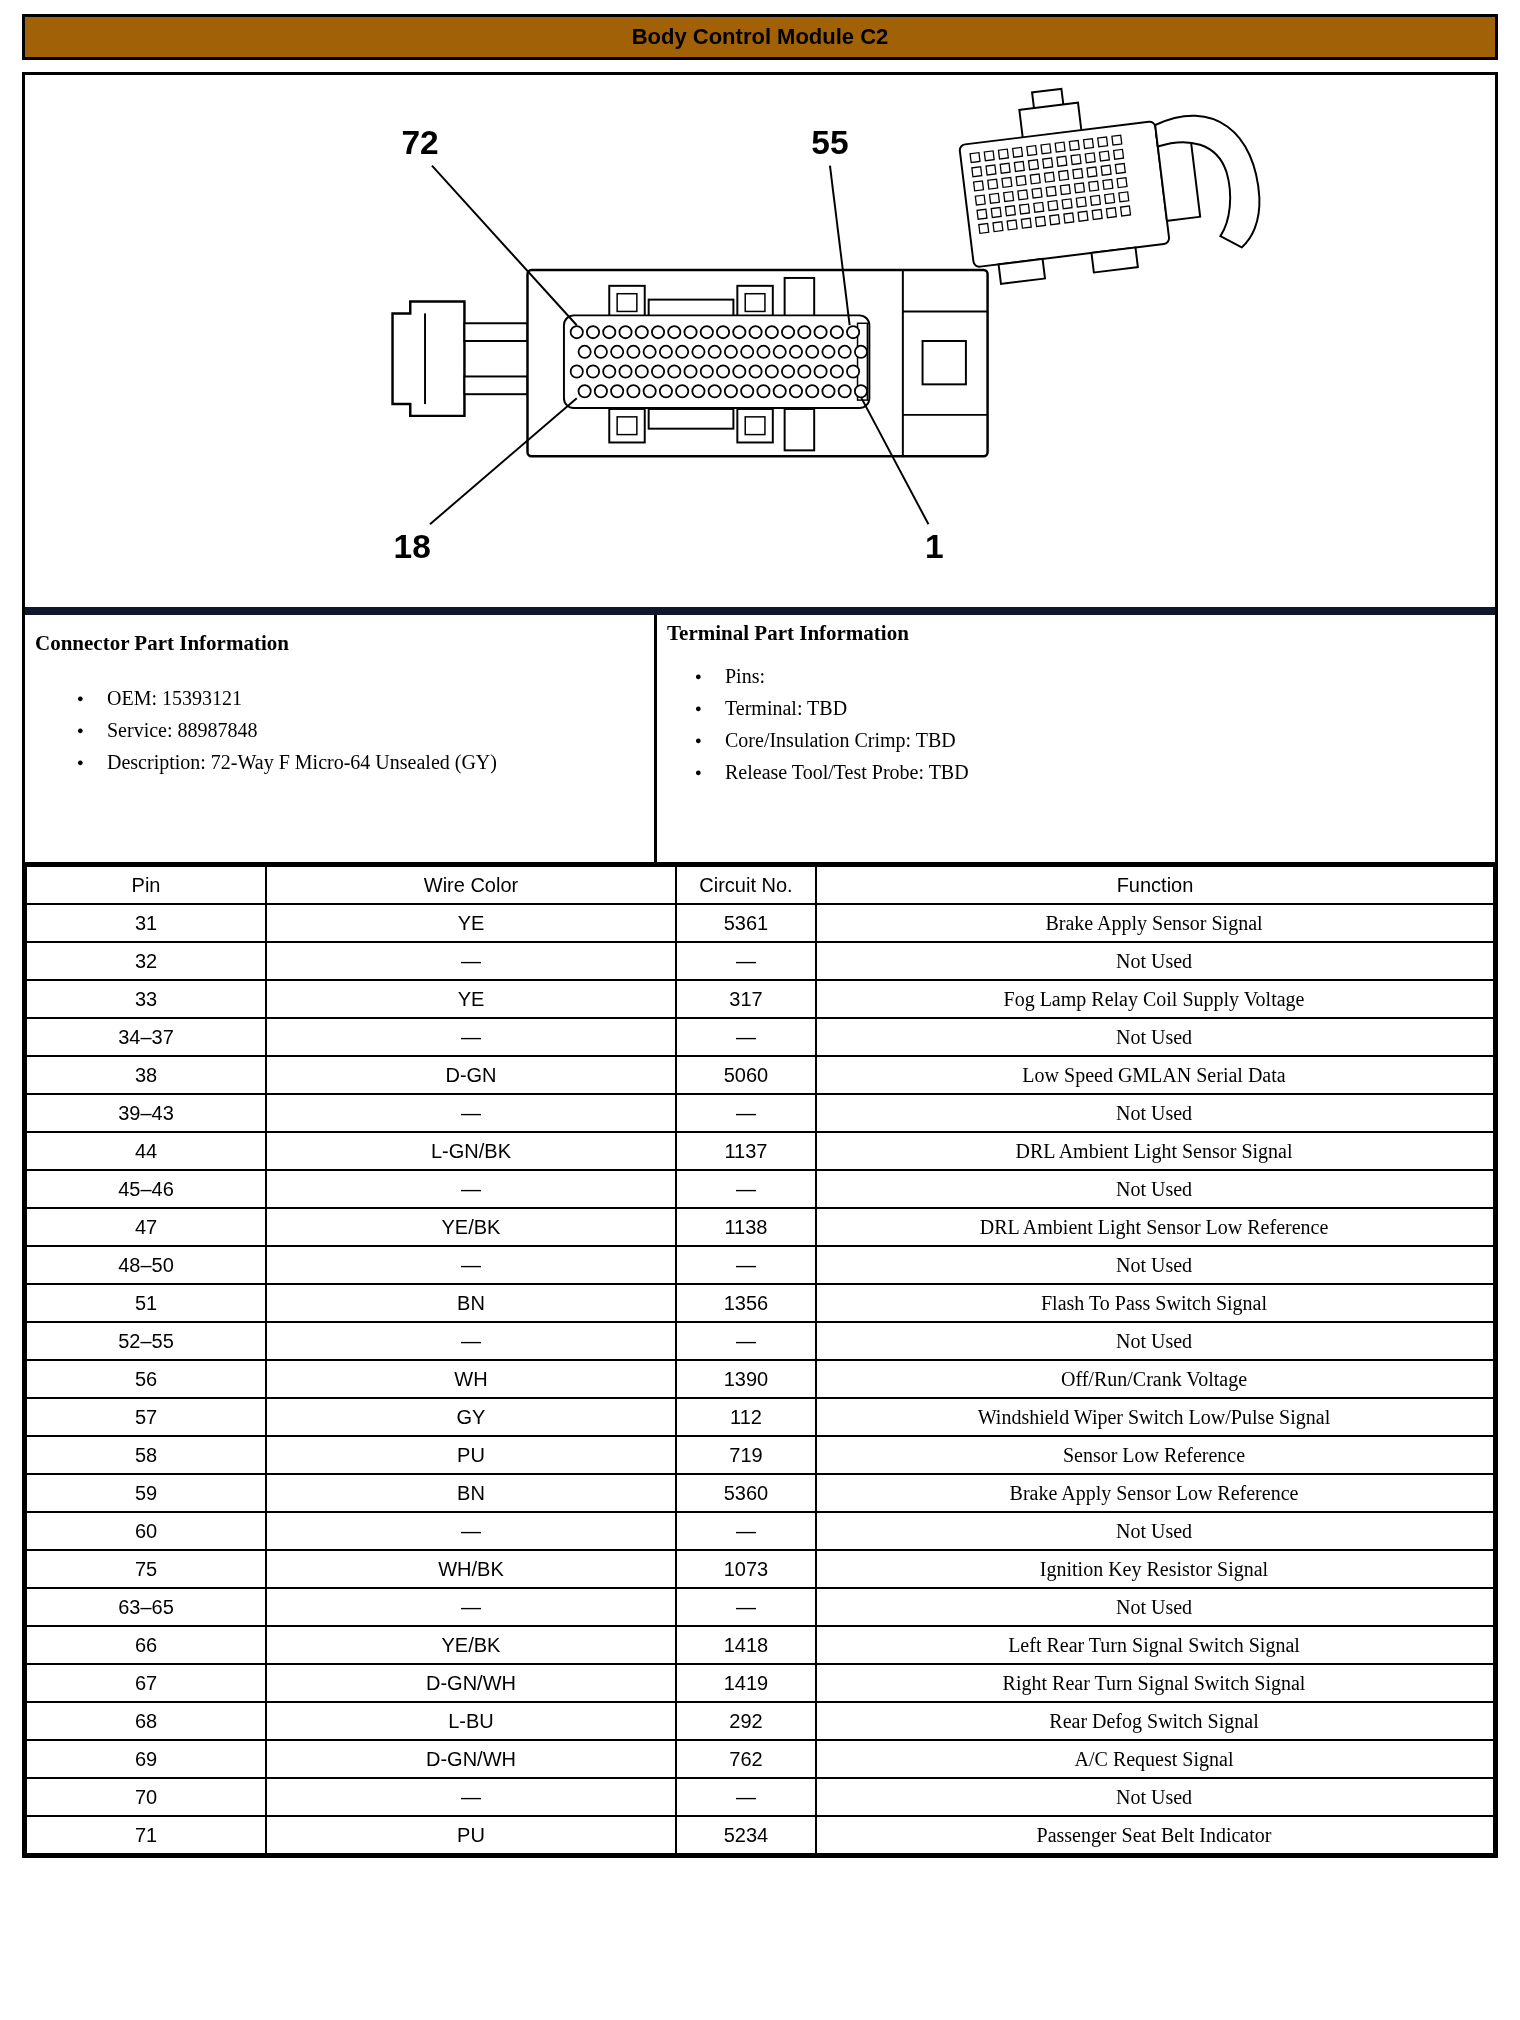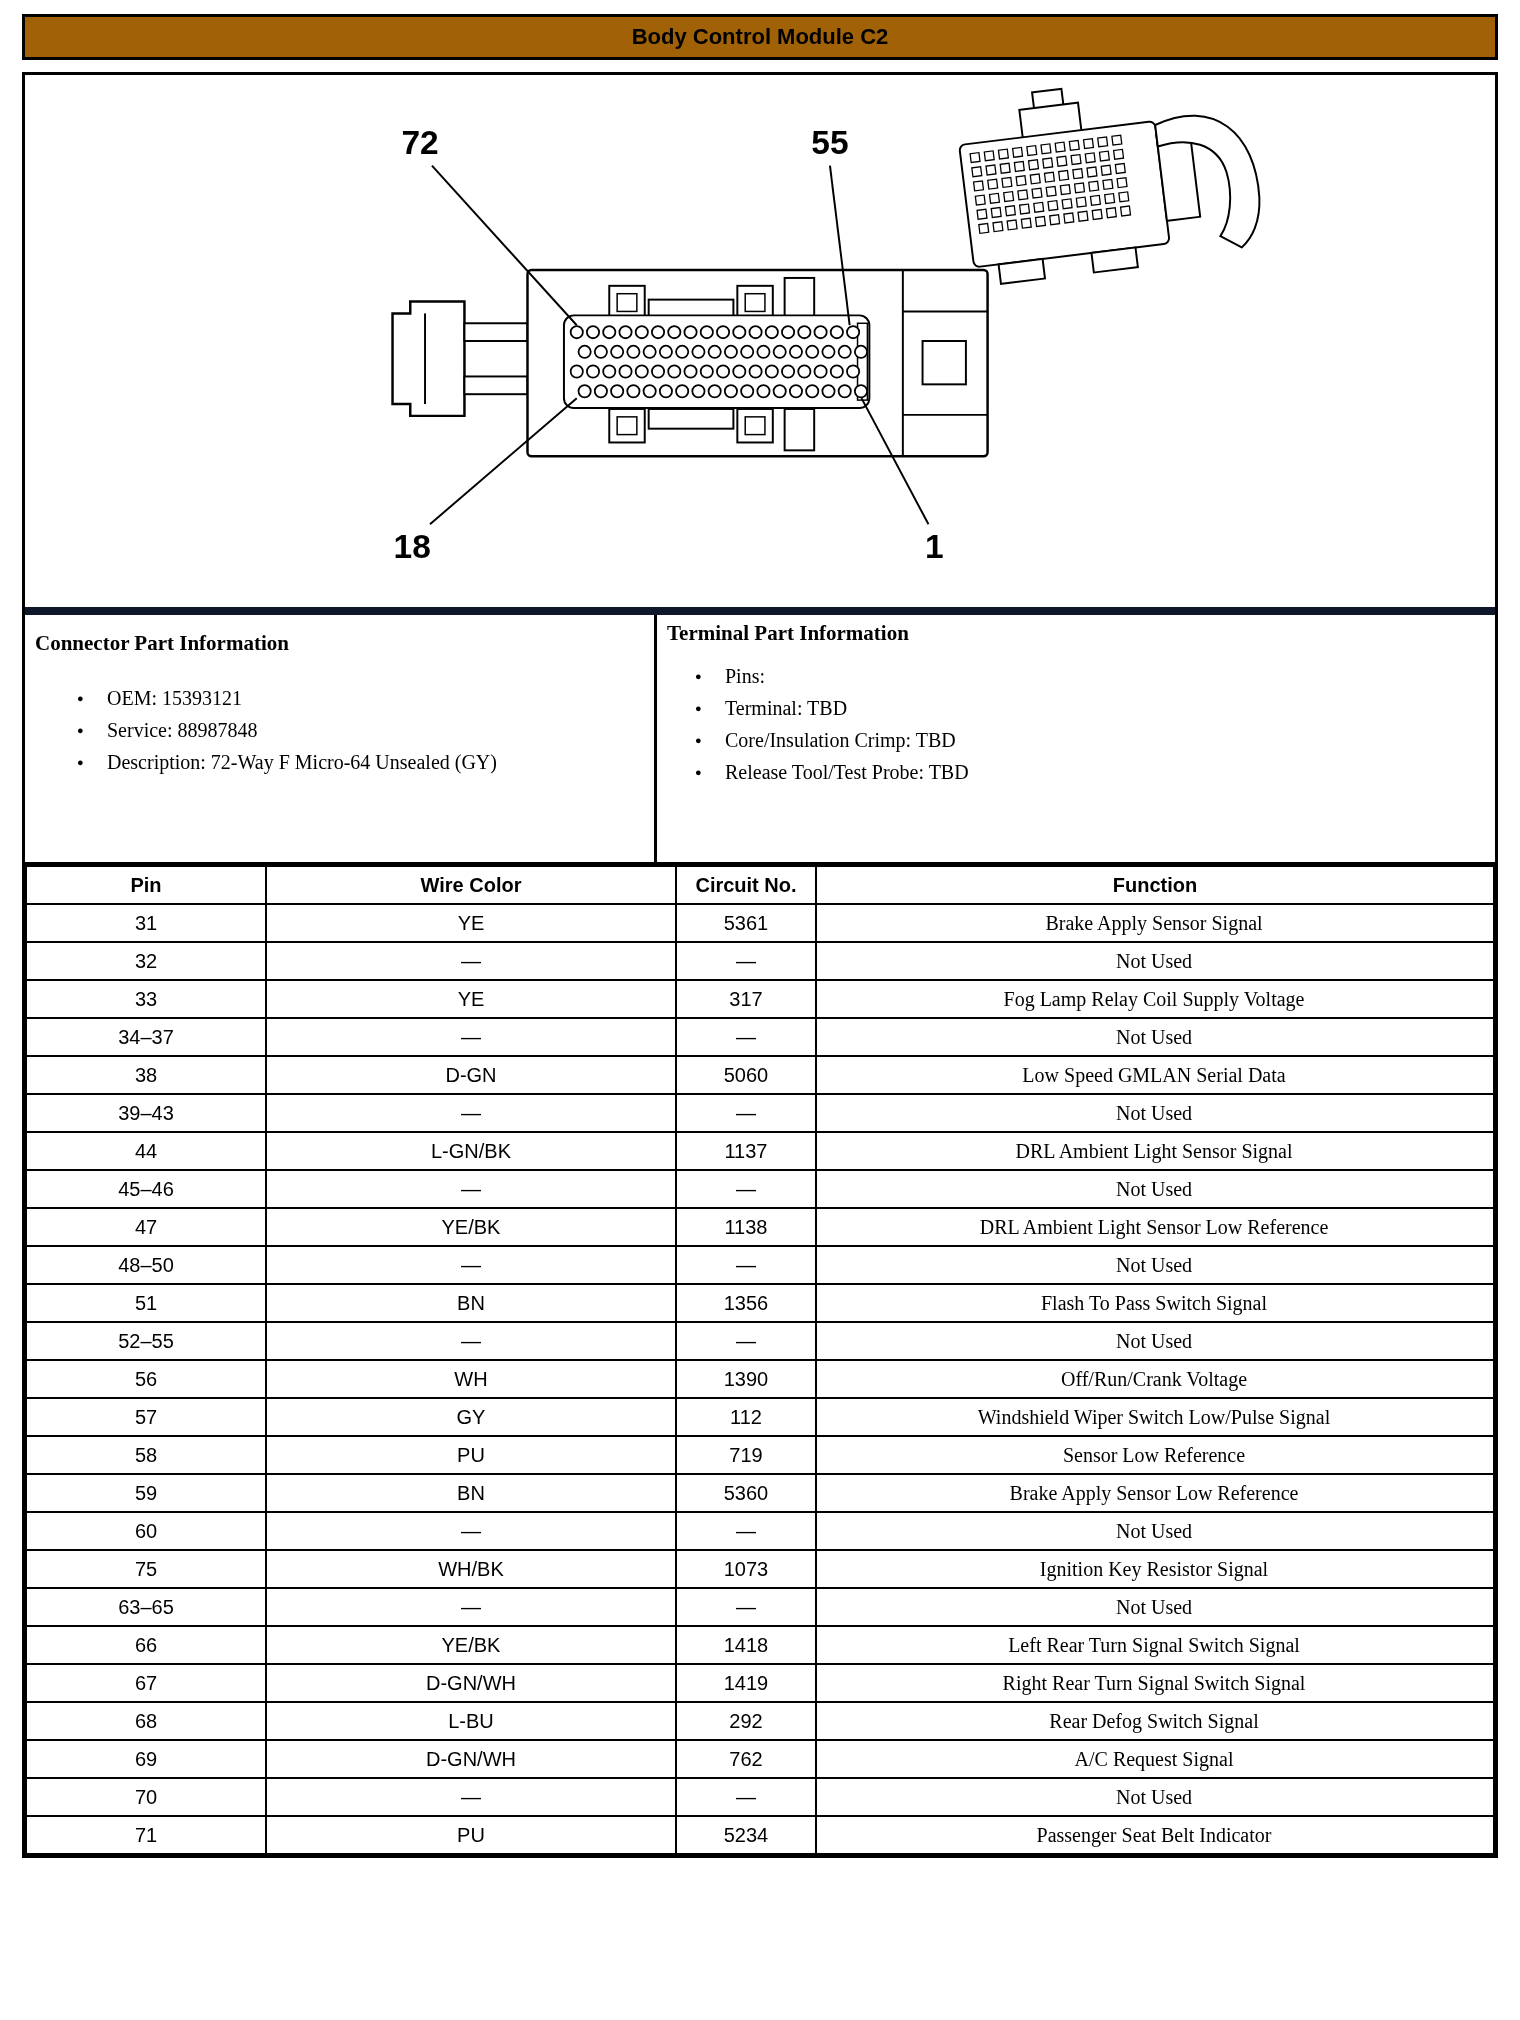--- a/index.html
+++ b/index.html
@@ -49,21 +49,21 @@
 
   table.pin-table { width: 100%; border-collapse: collapse; font-size: 20px; table-layout: fixed; }
   .pin-table th, .pin-table td {
     border: 2px solid #000;
     height: 38px;
     padding: 2px 8px;
     line-height: 1.15;
     overflow: hidden;
     white-space: nowrap;
   }
-  .pin-table th { font-weight: bold; text-align: center; }
+  .pin-table th { font-weight: normal; text-align: center; }
   .pin-table td.c { text-align: center; }
   .pin-table td.fn { text-align: center; padding-left: 6px; font-family: Liberation Serif, serif; }
   col.pin-col { width: 240px; }
   col.wire-col { width: 410px; }
   col.circuit-col { width: 140px; }
 </style>
 </head>
 <body>
 
 <div class="page">

